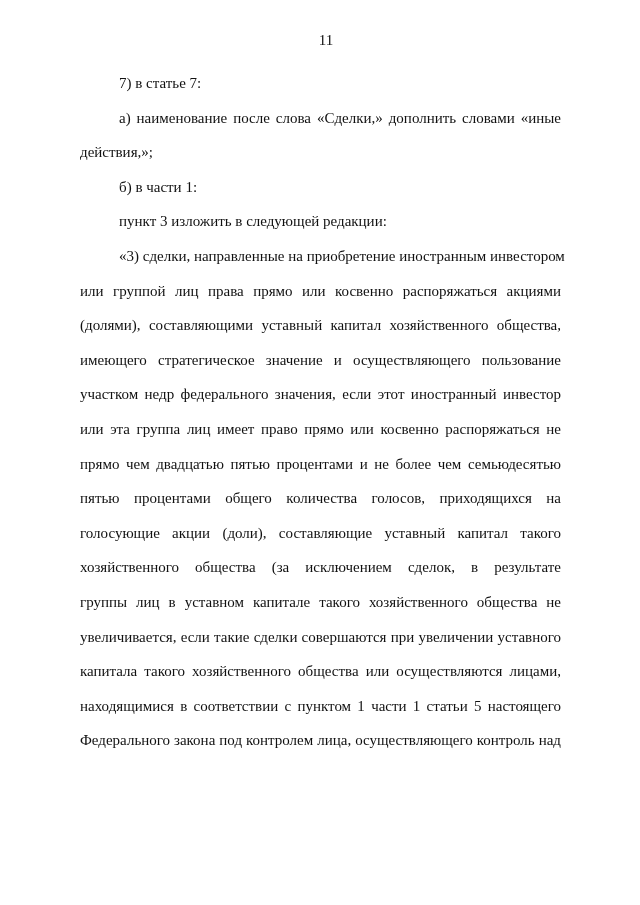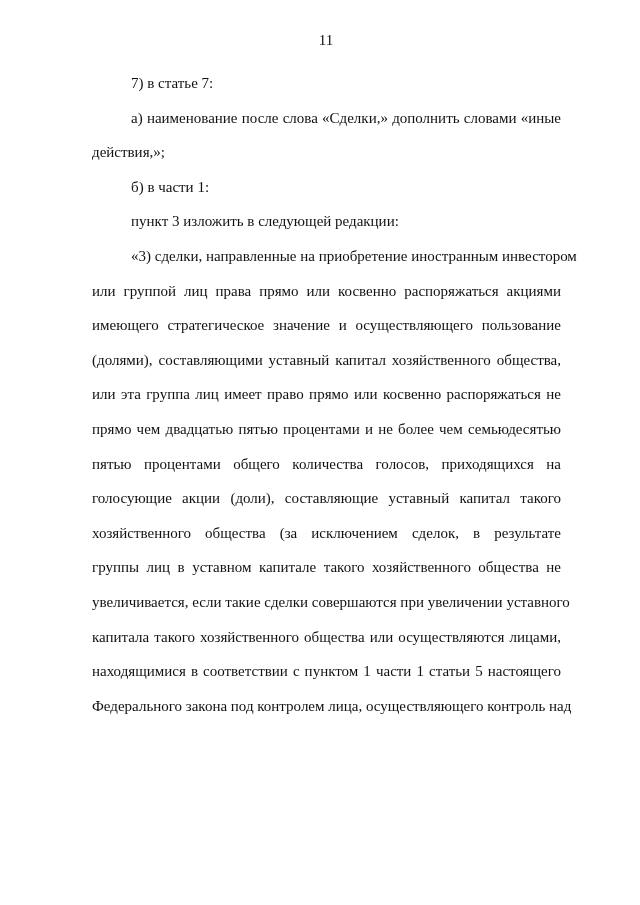--- a/index.html
+++ b/index.html
@@ -39,21 +39,20 @@
       width: 481px;
       font-size: 15px;
       line-height: 34.6px;
     }
     .line {
       display: block;
       white-space: nowrap;
       height: 34.6px;
       text-align: justify;
       text-align-last: justify;
-      margin-left: 12px;
     }
     .line.last {
       text-align: left;
       text-align-last: left;
     }
     .line.indent {
       padding-left: 39px;
     }
   </style>
 </head>
@@ -63,22 +62,23 @@
   <div class="page-number">11</div>
 
   <div class="body-text">
     <span class="line indent last">7) в статье 7:</span>
     <span class="line indent">а) наименование после слова «Сделки,» дополнить словами «иные</span>
     <span class="line last">действия,»;</span>
     <span class="line indent last">б) в части 1:</span>
     <span class="line indent last">пункт 3 изложить в следующей редакции:</span>
     <span class="line indent">«3) сделки, направленные на приобретение иностранным инвестором</span>
     <span class="line">или группой лиц права прямо или косвенно распоряжаться акциями</span>
+    <span class="line">(долями), составляющими уставный капитал хозяйственного общества,</span>
     <span class="line">имеющего стратегическое значение и осуществляющего пользование</span>
-    <span class="line">(долями), составляющими уставный капитал хозяйственного общества,</span>
+    <span class="line">участком недр федерального значения, если этот иностранный инвестор</span>
     <span class="line">или эта группа лиц имеет право прямо или косвенно распоряжаться не</span>
     <span class="line">прямо чем двадцатью пятью процентами и не более чем семьюдесятью</span>
     <span class="line">пятью процентами общего количества голосов, приходящихся на</span>
     <span class="line">голосующие акции (доли), составляющие уставный капитал такого</span>
     <span class="line">хозяйственного общества (за исключением сделок, в результате</span>
     <span class="line">группы лиц в уставном капитале такого хозяйственного общества не</span>
     <span class="line">увеличивается, если такие сделки совершаются при увеличении уставного</span>
     <span class="line">капитала такого хозяйственного общества или осуществляются лицами,</span>
     <span class="line">находящимися в соответствии с пунктом 1 части 1 статьи 5 настоящего</span>
     <span class="line">Федерального закона под контролем лица, осуществляющего контроль над</span>

